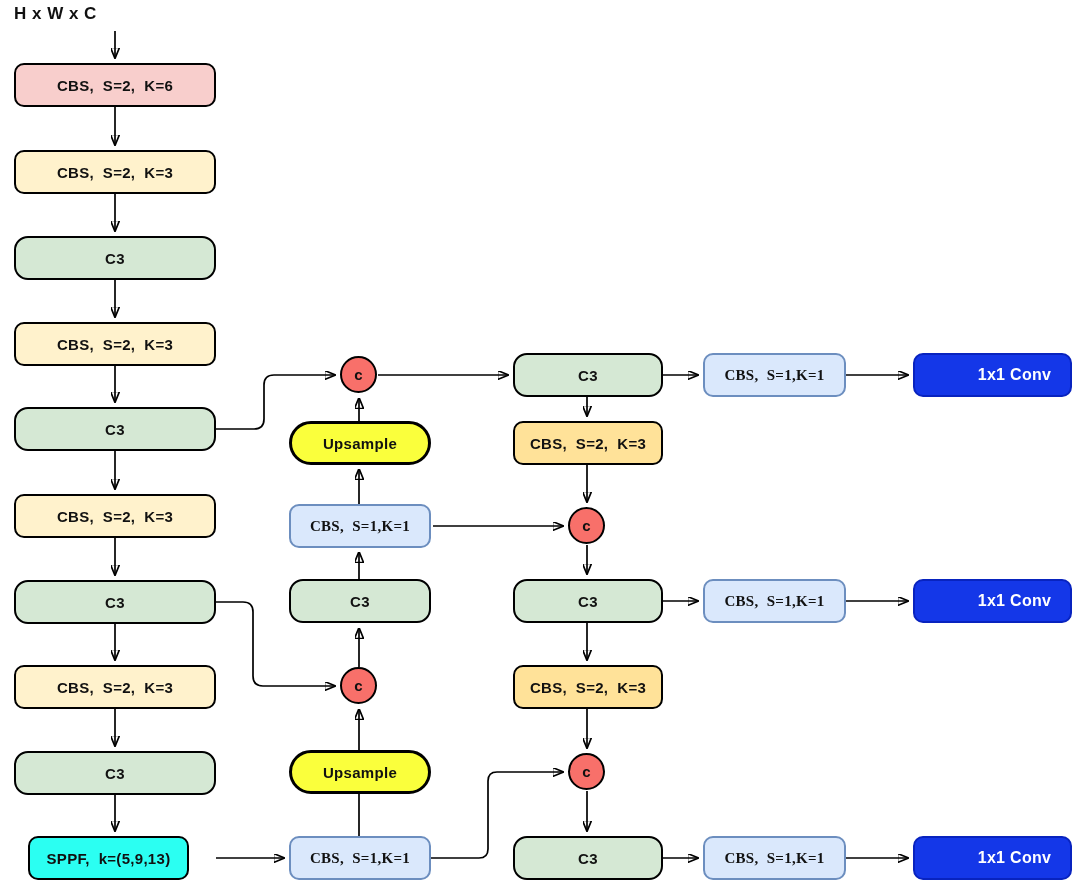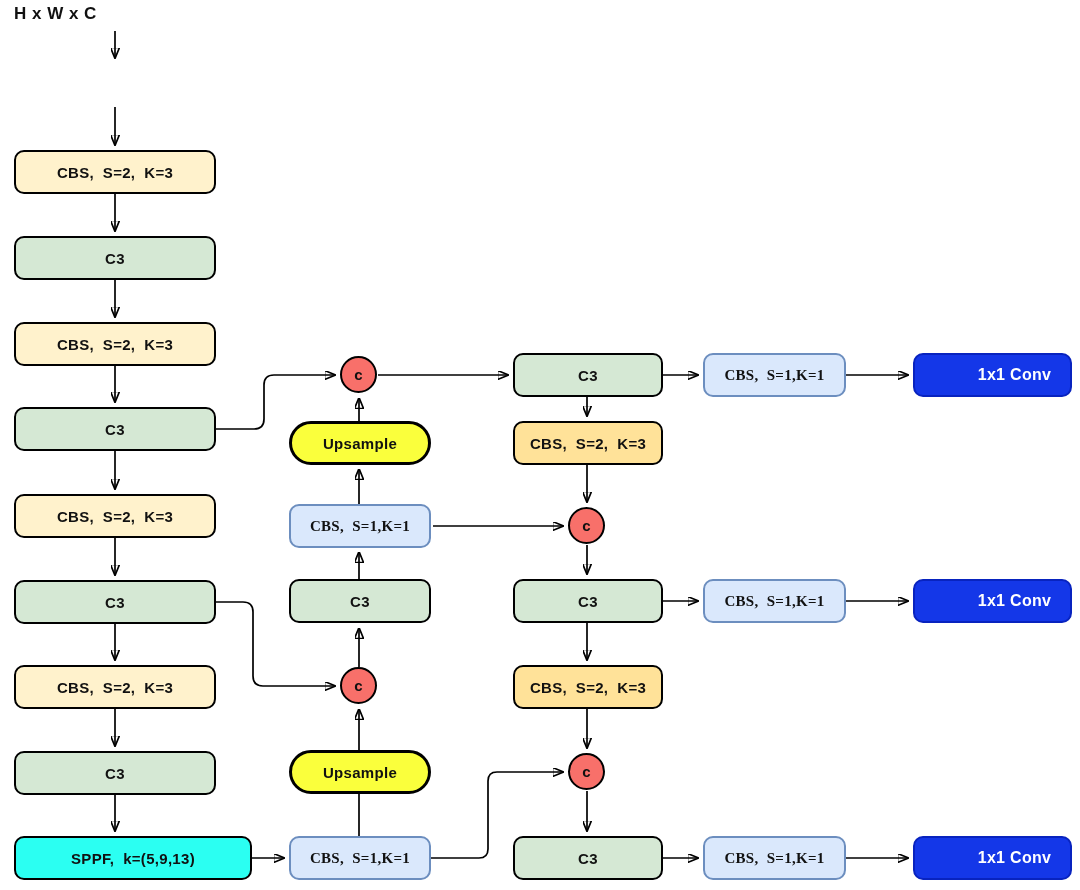--- a/index.html
+++ b/index.html
@@ -9,21 +9,21 @@
   }
   .box{
     position:absolute;height:44px;box-sizing:border-box;
     display:flex;align-items:center;justify-content:center;
     border-radius:10px;border:2.5px solid #000;
     font-weight:bold;font-size:15px;color:var(--text,#111);
     letter-spacing:.3px;white-space:pre;z-index:2;
   }
   .pink{background:var(--pink,#F8CECC);}
   .cream{background:var(--cream,#FFF2CC);}
-  .green{background:var(--green,#D5E8D4);}
+  .green{background:var(--green,#D5E8D4);border-radius:14px;}
   .gold{background:var(--gold,#FFE299);}
   .cyan{background:var(--cyan,#2BFFF2);}
   .yellow{background:var(--yellow,#FAFF3C);border-width:3px;border-radius:22px;}
   .lightblue{
     background:var(--lightblue-fill,#DAE8FC);
     border:2px solid var(--lightblue-border,#6C8EBF);
     font-family:Liberation Serif, serif;
   }
   .conv{
     background:var(--conv-fill,#1437E8);
@@ -95,29 +95,30 @@
       <path d="M846,375 L908,375" marker-end="url(#arr)"></path>
       <path d="M663,601 L698,601" marker-end="url(#arr)"></path>
       <path d="M846,601 L908,601" marker-end="url(#arr)"></path>
       <path d="M663,858 L698,858" marker-end="url(#arr)"></path>
       <path d="M846,858 L908,858" marker-end="url(#arr)"></path>
     </g>
   </svg>
 
   <div class="title">H x W x C</div>
 
+  <div class="box pink" style="left:14px;top:63px;width:202px">CBS,  S=2,  K=6</div>
   <div class="box cream" style="left:14px;top:150px;width:202px">CBS,  S=2,  K=3</div>
   <div class="box green" style="left:14px;top:236px;width:202px">C3</div>
   <div class="box cream" style="left:14px;top:322px;width:202px">CBS,  S=2,  K=3</div>
   <div class="box green" style="left:14px;top:407px;width:202px">C3</div>
   <div class="box cream" style="left:14px;top:494px;width:202px">CBS,  S=2,  K=3</div>
   <div class="box green" style="left:14px;top:580px;width:202px">C3</div>
   <div class="box cream" style="left:14px;top:665px;width:202px">CBS,  S=2,  K=3</div>
   <div class="box green" style="left:14px;top:751px;width:202px">C3</div>
-  <div class="box cyan" style="left:14px;top:836px;width:238px">SPPF,  k=(5,9,13)</div>
+  <div class="box cyan" style="left:28px;top:836px;width:161px">SPPF,  k=(5,9,13)</div>
 
   <div class="box yellow" style="left:289px;top:421px;width:142px">Upsample</div>
   <div class="box lightblue" style="left:289px;top:504px;width:142px">CBS,  S=1,K=1</div>
   <div class="box green" style="left:289px;top:579px;width:142px">C3</div>
   <div class="box yellow" style="left:289px;top:750px;width:142px">Upsample</div>
   <div class="box lightblue" style="left:289px;top:836px;width:142px">CBS,  S=1,K=1</div>
 
   <div class="circle" style="left:340px;top:356px">c</div>
   <div class="circle" style="left:340px;top:667px">c</div>
   <div class="circle" style="left:568px;top:507px">c</div>

